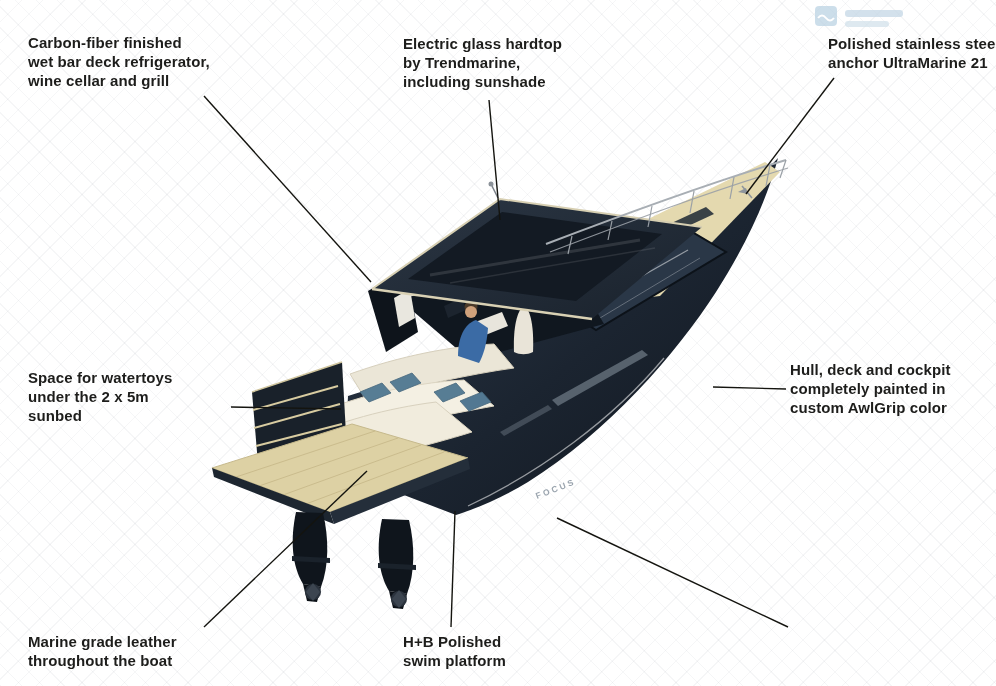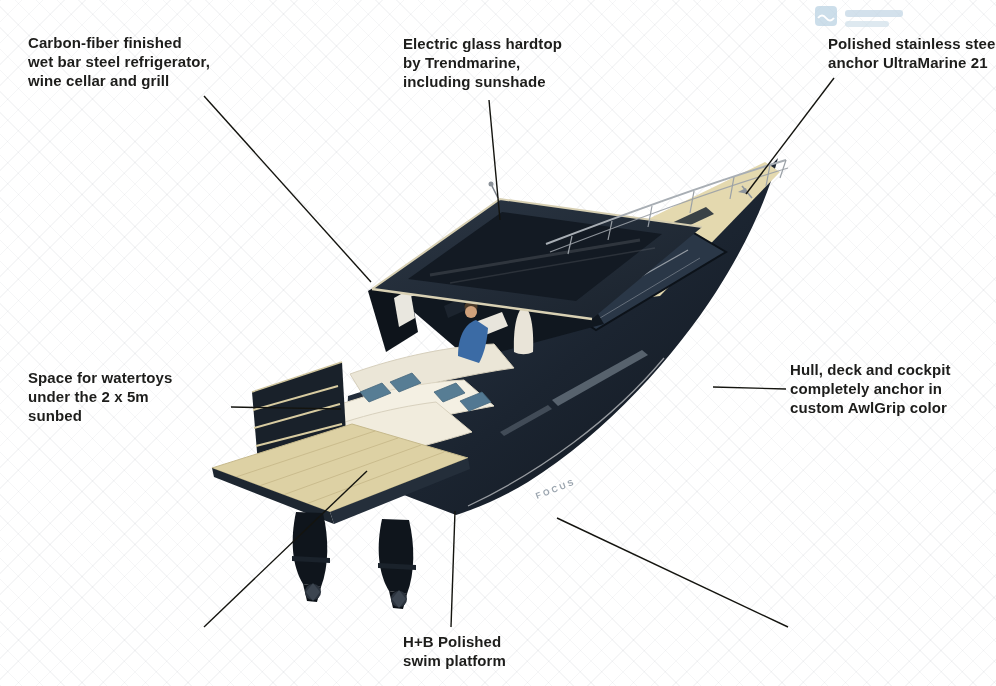--- a/index.html
+++ b/index.html
@@ -189,33 +189,35 @@
       <line x1="834" y1="78" x2="746" y2="194"></line>
       <line x1="231" y1="407" x2="341" y2="409"></line>
       <line x1="786" y1="389" x2="713" y2="387"></line>
       <line x1="204" y1="627" x2="367" y2="471"></line>
       <line x1="451" y1="627" x2="455" y2="511"></line>
       <line x1="788" y1="627" x2="557" y2="518"></line>
     </g>
   </svg>
 
   <div class="callout c-wet-bar">Carbon-fiber finished
-wet bar steel refrigerator,
+wet bar deck refrigerator,
 wine cellar and grill</div>
   <div class="callout c-hardtop">Electric glass hardtop
 by Trendmarine,
 including sunshade</div>
   <div class="callout c-anchor">Polished stainless steel
 anchor UltraMarine 21</div>
   <div class="callout c-watertoys">Space for watertoys
 under the 2 x 5m
 sunbed</div>
   <div class="callout c-hull-paint">Hull, deck and cockpit
-completely anchor in
+completely painted in
 custom AwlGrip color</div>
+  <div class="callout c-leather">Marine grade leather
+throughout the boat</div>
   <div class="callout c-swim">H+B Polished
 swim platform</div>
 
   <div class="watermark">
     <svg width="100" height="26" viewBox="0 0 100 26" aria-hidden="true">
       <rect x="0" y="2" width="22" height="20" rx="4" fill="#bcd3e4"></rect>
       <path d="M3,14 q4,-5 8,0 q4,5 8,0" stroke="#ffffff" stroke-width="2" fill="none"></path>
       <rect x="30" y="6" width="58" height="7" rx="3" fill="#c5d8e6"></rect>
       <rect x="30" y="17" width="44" height="6" rx="3" fill="#d3e2ec"></rect>
     </svg>

